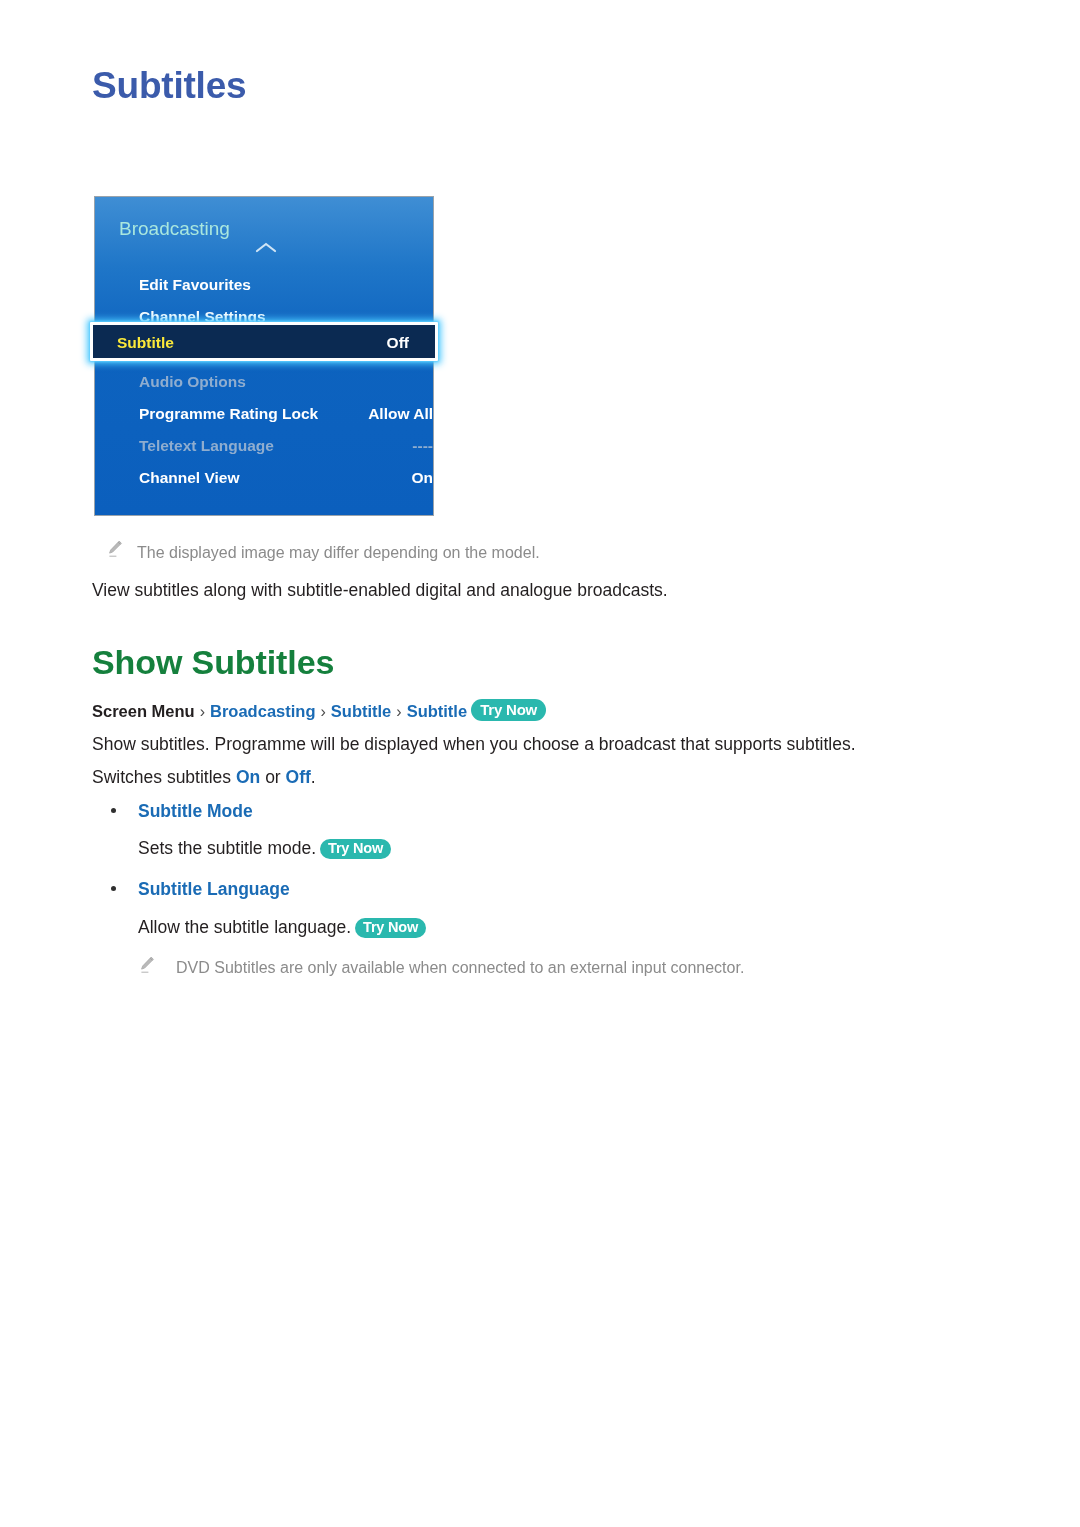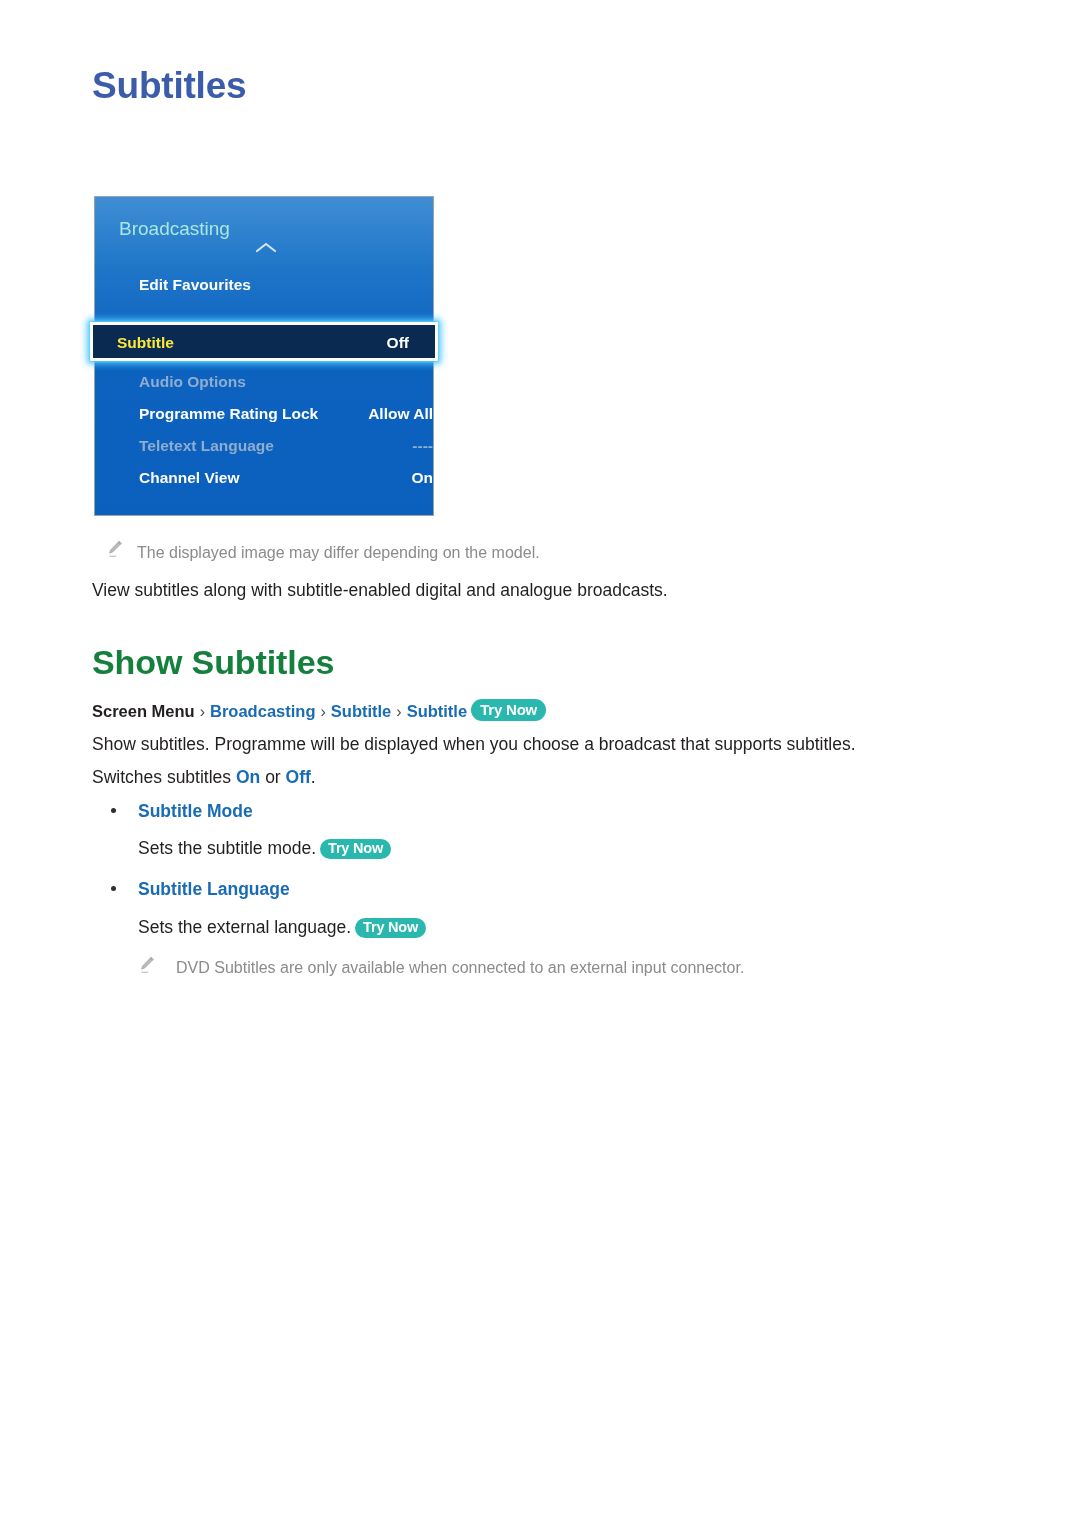--- a/index.html
+++ b/index.html
@@ -269,20 +269,24 @@
       <svg width="22" height="12" viewBox="0 0 22 12">
         <path d="M2 10 L11 3 L20 10" fill="none" stroke="#cfe4f5" stroke-width="2.2" stroke-linecap="round" stroke-linejoin="round"></path>
       </svg>
     </div>
 
     <div class="tv-row" style="top:72px;">
       <span class="lbl">Edit Favourites</span>
       <span class="val"></span>
     </div>
 
+    <div class="tv-row" style="top:104px;">
+      <span class="lbl">Channel Settings</span>
+      <span class="val"></span>
+    </div>
 
     <div class="tv-row dim" style="top:169px;">
       <span class="lbl">Audio Options</span>
       <span class="val"></span>
     </div>
 
     <div class="tv-row" style="top:201px;">
       <span class="lbl">Programme Rating Lock</span>
       <span class="val">Allow All</span>
     </div>
@@ -332,21 +336,21 @@
   </div>
   <div class="sub-desc sd-1">
     <span>Sets the subtitle mode.</span><span class="trynow sm">Try Now</span>
   </div>
 
   <div class="bullet-item bi-2">
     <span class="bullet-dot"></span>
     <span class="bullet-label">Subtitle Language</span>
   </div>
   <div class="sub-desc sd-2">
-    <span>Sets the external language.</span><span class="trynow sm">Try Now</span>
+    <span>Allow the subtitle language.</span><span class="trynow sm">Try Now</span>
   </div>
 
   <div class="note-icon note-2-icon">
     <svg width="18" height="20" viewBox="0 0 18 20">
       <path d="M13.2 2.1 L15.4 4.3 L6.6 13.1 L3.6 14.1 L4.6 11.1 Z" fill="#b9b9b9" stroke="#a8a8a8" stroke-width="0.8" stroke-linejoin="round"></path>
       <path d="M12.2 3.1 L14.4 5.3" fill="none" stroke="#9a9a9a" stroke-width="0.8"></path>
       <path d="M3.4 17.2 L10.4 17.2" fill="none" stroke="#b9b9b9" stroke-width="1.1"></path>
     </svg>
   </div>
   <div class="note note-2">DVD Subtitles are only available when connected to an external input connector.</div>

